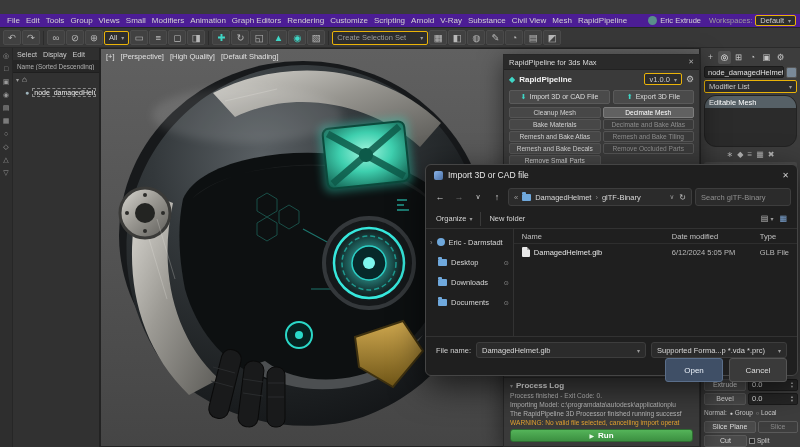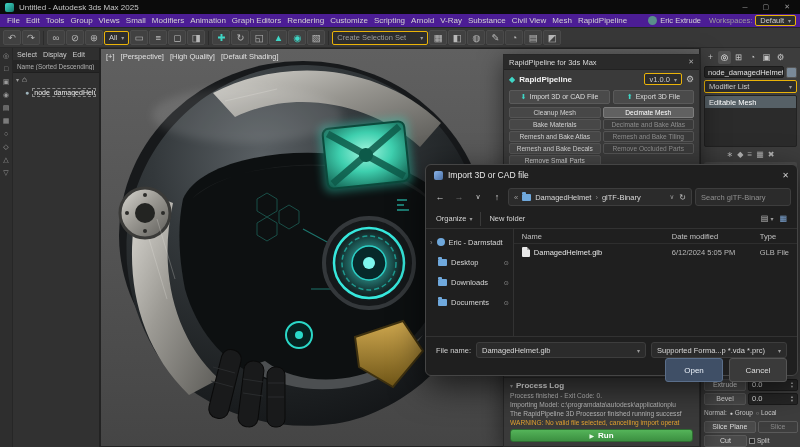--- a/index.html
+++ b/index.html
@@ -35,28 +35,20 @@
 .cp-tab{width:13px;height:13px;display:flex;align-items:center;justify-content:center;font-size:8.5px;color:#c6c6c6;border-radius:2px}
 .log-line{font-size:6.6px;line-height:9px;color:#b5b5b5;white-space:nowrap;overflow:hidden;text-overflow:ellipsis}
 .radio{font-size:6.5px;color:#ccc;display:flex;align-items:center;gap:2px}
 .spin{display:flex;flex-direction:column;justify-content:center;font-size:4px;color:#999;line-height:4px}
 </style>
 </head>
 <body>
 
 <div id="app">
 
-  <div class="abs row" style="left:0;top:0;width:800px;height:14px;background:#0b0b0b;padding:0 5px;gap:5px;z-index:4">
-    <div style="width:9px;height:9px;border-radius:2px;background:linear-gradient(135deg,#41d9c8,#14776d)"></div>
-    <span style="font-size:8px;color:#c6c6c6;white-space:nowrap">Untitled - Autodesk 3ds Max 2025</span>
-    <div style="flex:1"></div>
-    <span class="winbtn">─</span>
-    <span class="winbtn">▢</span>
-    <span class="winbtn">✕</span>
-  </div>
 
   <div class="abs row" style="left:0;top:14px;width:800px;height:14px;background:#4c1d95;border-bottom:1px solid #252525;padding:0 4px;z-index:4">
     <span class="menu-item">File</span>
     <span class="menu-item">Edit</span>
     <span class="menu-item">Tools</span>
     <span class="menu-item">Group</span>
     <span class="menu-item">Views</span>
     <span class="menu-item">Small</span>
     <span class="menu-item">Modifiers</span>
     <span class="menu-item">Animation</span>
@@ -339,21 +331,21 @@
     <div class="row" style="gap:2px;margin-top:2px">
       <div class="field" style="flex:1;height:12px">
         <span>node_damagedHelmet_-6514</span>
       </div>
       <div style="width:11px;height:11px;border-radius:2px;background:#7a8a99;border:1px solid #555"></div>
     </div>
     <div class="combo" style="margin-top:2px;height:13px;width:100%">
       <span>Modifier List</span>
       <span class="caret" style="margin-left:auto">▾</span>
     </div>
-    <div style="margin-top:2px;height:52px;background:#2b2b2b;border:1px solid #222;border-radius:2px;overflow:hidden">
+    <div style="margin-top:2px;height:52px;background:#2b2b2b;border:1px solid #222;border-radius:12px;overflow:hidden">
       <div class="row" style="height:12px;background:#566066;padding:0 4px">
         <span style="font-size:7.5px;color:#fff;white-space:nowrap">Editable Mesh</span>
       </div>
     </div>
     <div class="row" style="gap:4px;height:12px;margin-top:1px;justify-content:center">
       <span style="font-size:8px;color:#b5b5b5">∗</span>
       <span style="font-size:8px;color:#b5b5b5">◆</span>
       <span style="font-size:8px;color:#b5b5b5">≡</span>
       <span style="font-size:8px;color:#b5b5b5">▦</span>
       <span style="font-size:8px;color:#b5b5b5">✖</span>

